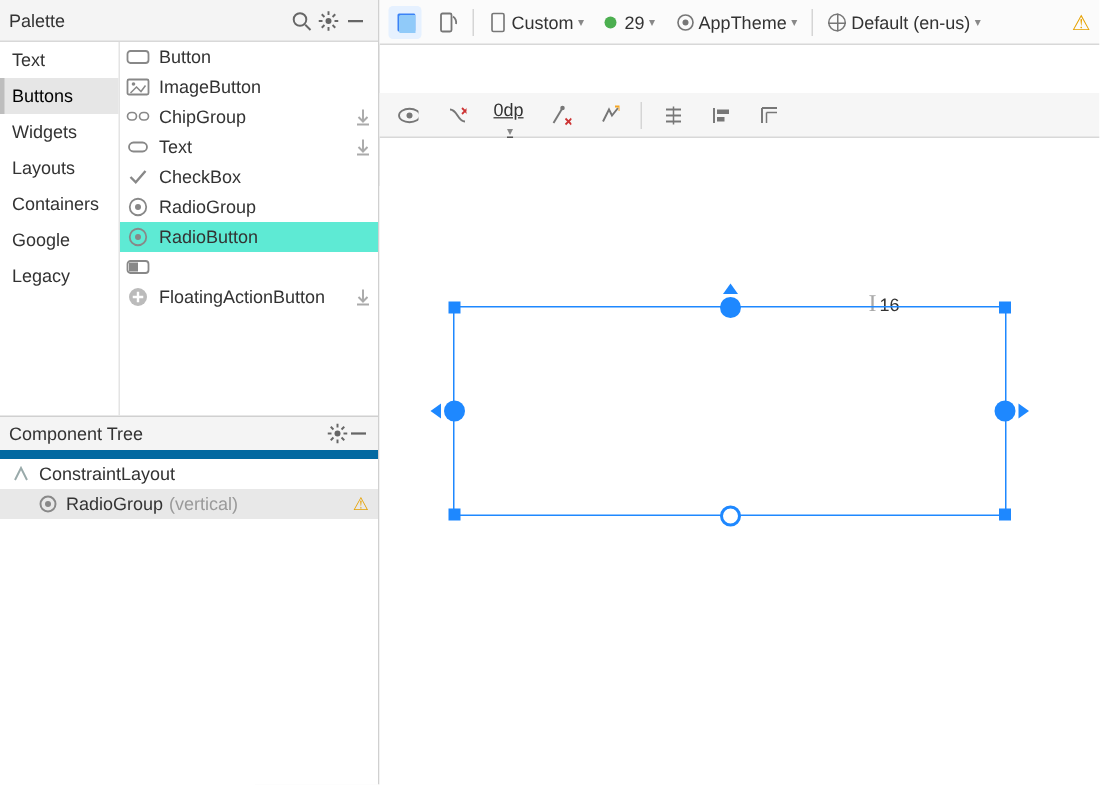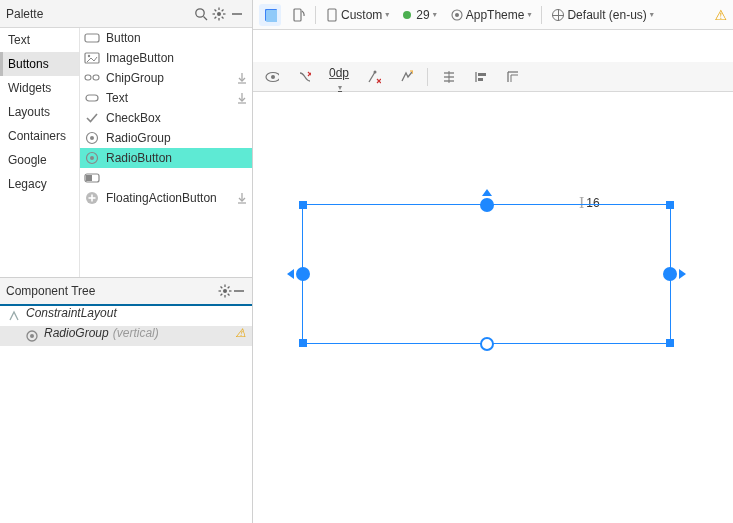--- a/index.html
+++ b/index.html
@@ -12,24 +12,24 @@
 .palette-body { flex:0 0 auto; display:flex; height:250px; background:#fff; border-bottom:1px solid #d0d0d0; }
 .cats { width:80px; border-right:1px solid #e4e4e4; }
 .cat { height:24px; display:flex; align-items:center; padding-left:8px; cursor:pointer; }
 .cat.sel { background:#e6e6e6; border-left:3px solid #bdbdbd; padding-left:5px; font-weight:500; color:#000000; }
 .items { flex:1; overflow:hidden; }
 .item { height:20px; display:flex; align-items:center; padding:0 4px; cursor:pointer; gap:6px; }
 .item.sel { background:#5eead4; }
 .item .ic { width:16px; height:16px; display:flex; align-items:center; justify-content:center; color:#888; flex:0 0 16px; }
 .item .lbl { flex:1; }
 .item .dl { width:12px; color:#aaa; }
-.tree-hdr { display:flex; align-items:center; height:28px; padding:0 6px; border-bottom:2px solid #0369a1; background:#f4f4f4; }
+.tree-hdr { display:flex; align-items:center; height:28px; padding:0 6px; border-bottom:6px solid #0369a1; background:#f4f4f4; }
 .tree-hdr .title { flex:1; }
 .tree { flex:1; background:#fff; }
-.node { height:20px; display:flex; gap:4px; padding-left:6px;font-style:italic; }
+.node { height:20px; display:flex; align-items:center; gap:4px; padding-left:6px; }
 .node.sel { background:#e8e8e8; }
 .node .ic { width:16px; display:flex; align-items:center; justify-content:center; color:#888; }
 .node .warn { margin-left:auto; margin-right:6px; color:#e6a100; }
 .node .muted { color:#9a9a9a; }
 
 .right-panel { flex:1; display:flex; flex-direction:column;gap:32px; }
 .toolbar-a { height:30px; border-bottom:1px solid #d8d8d8; display:flex; align-items:center; padding:0 6px; gap:6px; background:#fbfbfb; }
 .toolbar-b { height:30px; border-bottom:1px solid #d8d8d8; display:flex; align-items:center; padding:0 8px; gap:10px; background:#f6f6f6; }
 .sep { width:1px; height:18px; background:#d5d5d5; }
 .tb { height:22px; display:flex; align-items:center; gap:3px; padding:0 4px; color:#555; }

